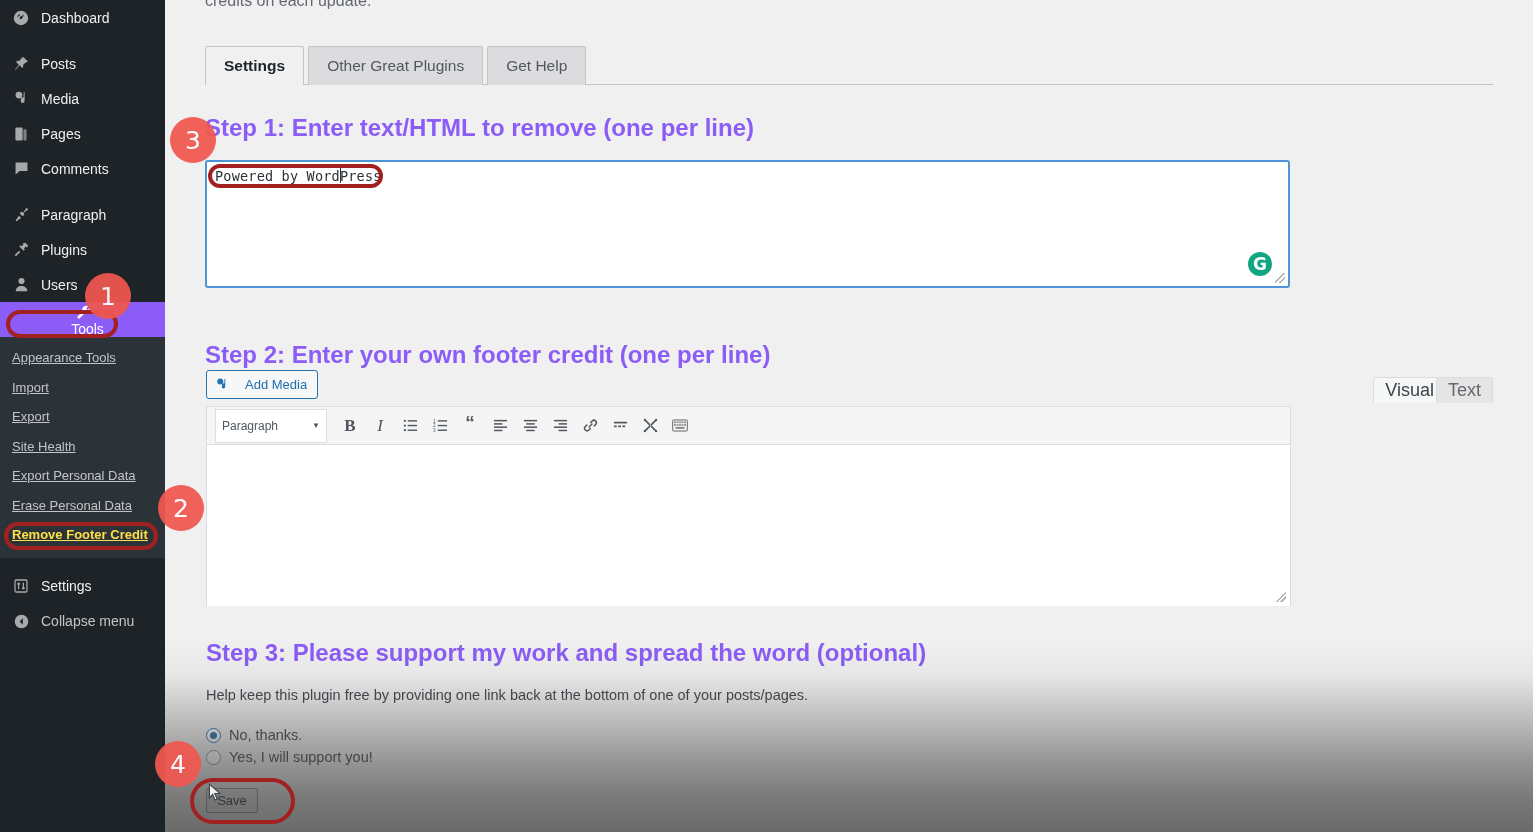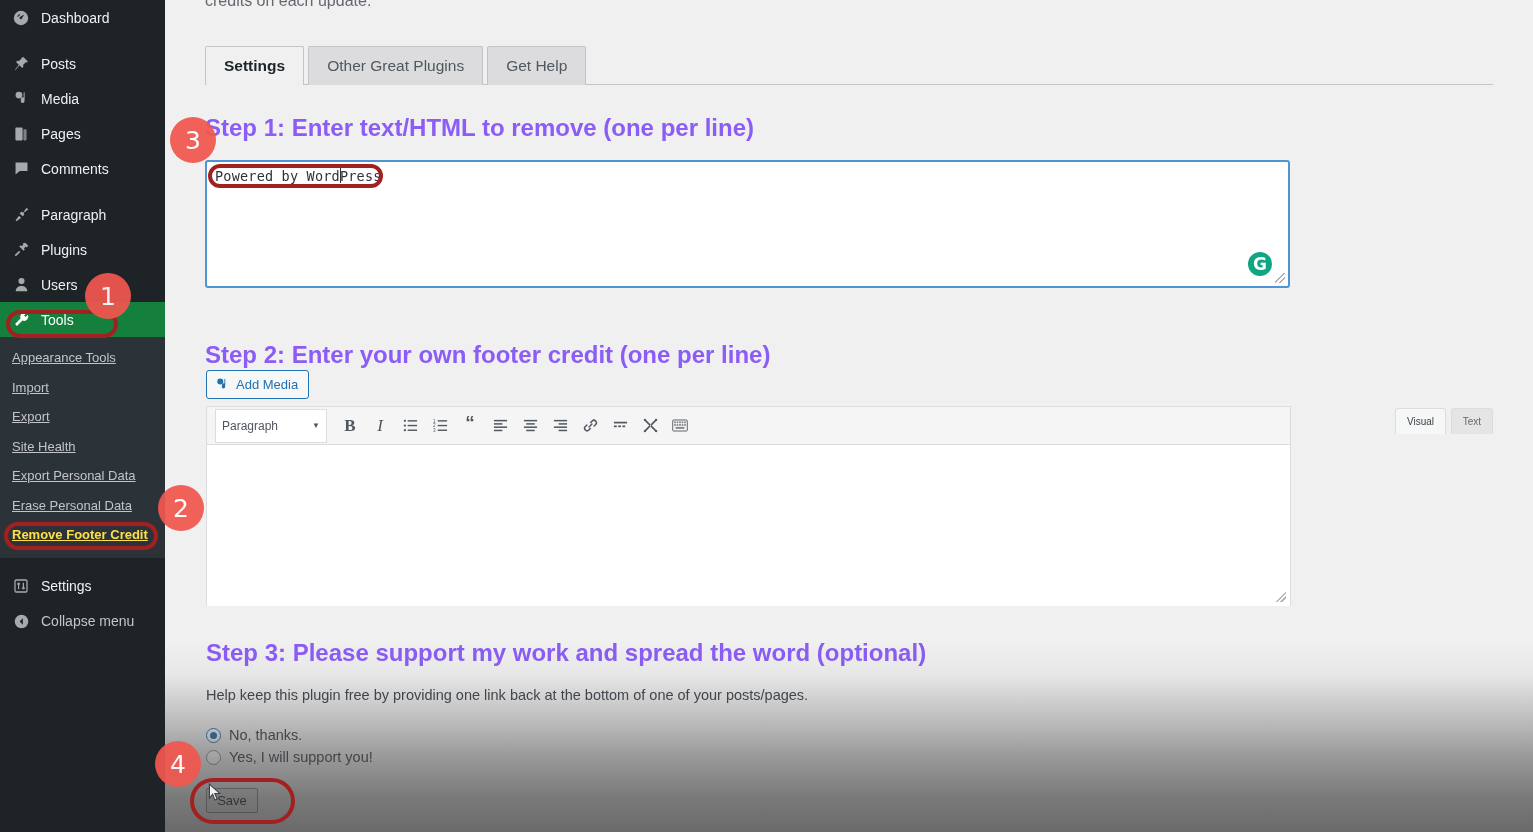--- a/index.html
+++ b/index.html
@@ -23,21 +23,21 @@
     font-size: 14px; line-height: 1;
   }
   .menu-item .mi-icon {
     width: 22px; height: 20px; margin-right: 9px;
     display: flex; align-items: center; justify-content: center;
     color: #a7aaad; flex: 0 0 auto;
   }
   .menu-item .mi-label { color: #f0f0f1; font-size: 14px; }
   .menu-gap { height: 11px; }
   .menu-item.current {
-    background: #15803d; color: #fff;
+    background: #8b5cf6; color: #fff; flex-direction: column;
   }
   .menu-item.current .mi-icon { color: #fff; }
   .menu-item.current .mi-label { color: #fff; font-weight: 400; }
   
   .menu-item.current::after {
     content: ""; position: absolute; right: -8px; top: 50%;
     margin-top: -8px; width: 0; height: 0;
     border-top: 8px solid transparent;
     border-bottom: 8px solid transparent;
     border-left: 8px solid #f0f0f1;
@@ -119,31 +119,30 @@
     background:
       linear-gradient(135deg, transparent 0 45%, #b0b0b0 45% 55%, transparent 55% 100%),
       linear-gradient(135deg, transparent 0 70%, #b0b0b0 70% 80%, transparent 80% 100%);
   }
 
   
   #add-media {
     position: absolute; left: 206px; top: 370px; height: 29px;
     display: flex; align-items: center; padding: 0 10px 0 8px;
     background: #f6f7f7; border: 1px solid #2271b1; border-radius: 3px;
-    color: #2271b1; font-size: 13px;
+    color: #2271b1; font-size: 13px; gap: 9px;
   }
   #add-media .am-icon { margin-right: 6px; display:flex; }
 
   
   .vt-tab {
     position: absolute; top: 377px; height: 26px; padding: 12px 11px;
-    display: flex; align-items: center; font-size: 10px; color: #646970;
+    display: flex; align-items: center; font-size: 18px; color: #646970;
     border: 1px solid #dcdcde; border-bottom: none;
     border-radius: 3px 3px 0 0;
-    margin-top: 31px;
   }
   #vt-visual { right: 87px; background: #f6f7f7; color: #3c434a; }
   #vt-text { right: 40px; background: #e5e5e5; }
 
   
   #editor {
     position: absolute; left: 206px; top: 406px; width: 1085px; height: 200px;
     background: #fff; border: 1px solid #dcdcde;
   }
   #editor-toolbar {

